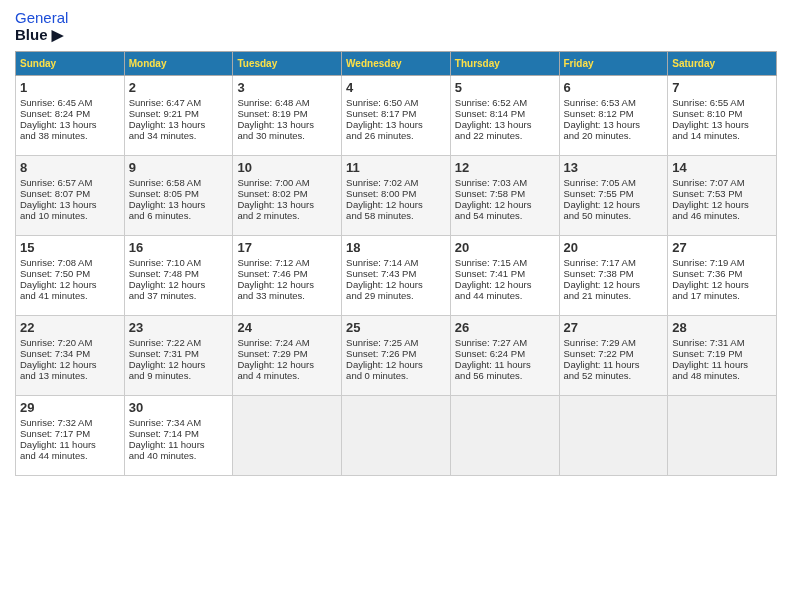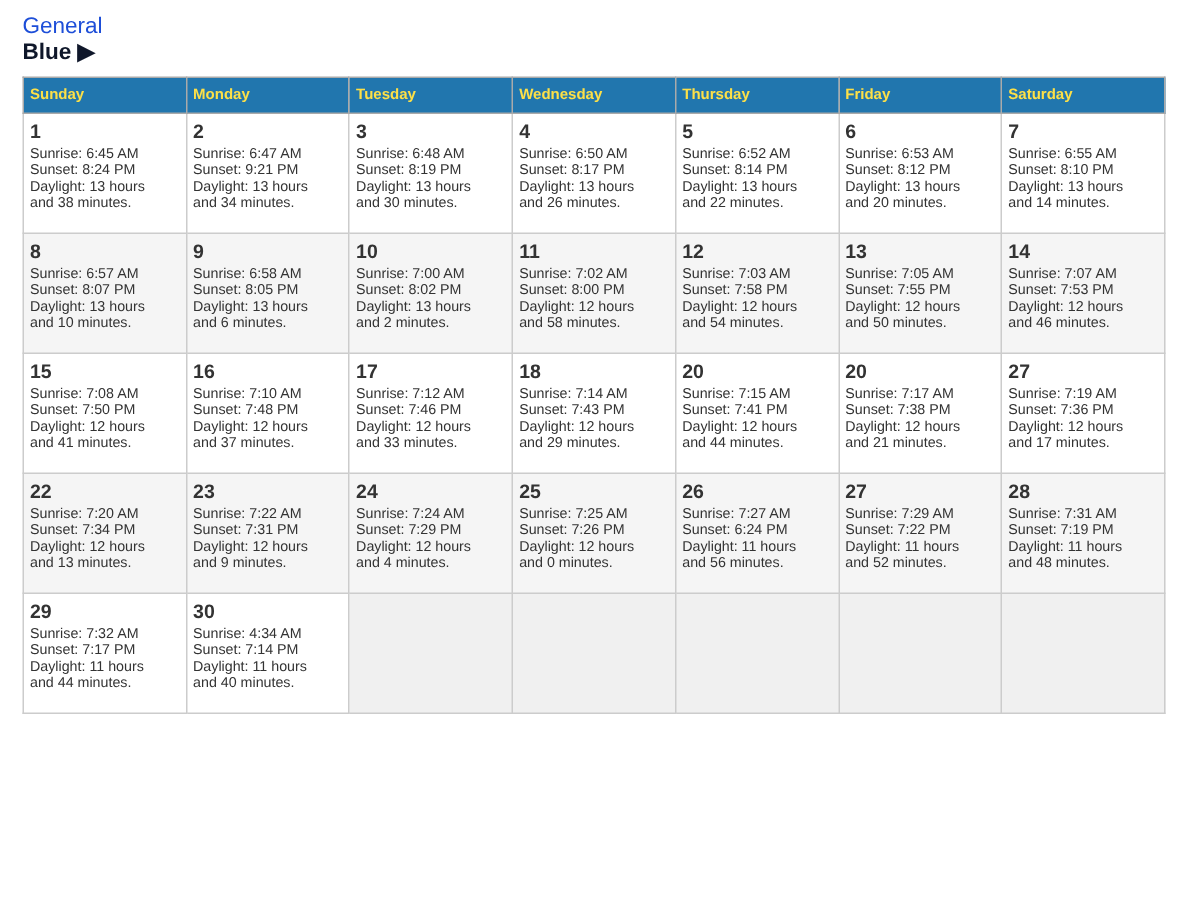--- a/index.html
+++ b/index.html
@@ -305,21 +305,21 @@
       <tr>
         <td>
           <span class="day-num">29</span>
           <div>Sunrise: 7:32 AM</div>
           <div>Sunset: 7:17 PM</div>
           <div>Daylight: 11 hours</div>
           <div>and 44 minutes.</div>
         </td>
         <td>
           <span class="day-num">30</span>
-          <div>Sunrise: 4:34 AM</div>
+          <div>Sunrise: 7:34 AM</div>
           <div>Sunset: 7:14 PM</div>
           <div>Daylight: 11 hours</div>
           <div>and 40 minutes.</div>
         </td>
         <td class="empty-cell"></td>
         <td class="empty-cell"></td>
         <td class="empty-cell"></td>
         <td class="empty-cell"></td>
         <td class="empty-cell"></td>
       </tr>

